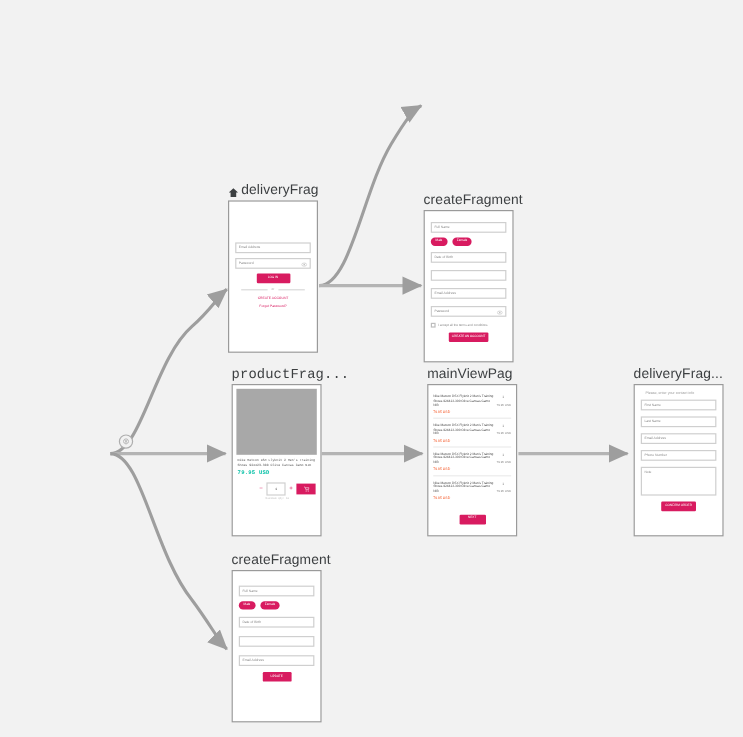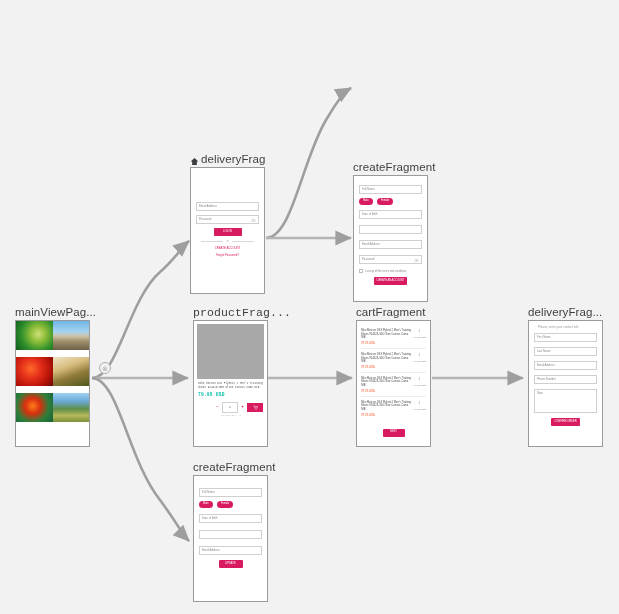--- a/index.html
+++ b/index.html
@@ -103,35 +103,20 @@
       <path d="M268,378 L352,378" stroke="#b4b4b4"></path>
 
       <path d="M432,378 L523,378" stroke="#b4b4b4"></path>
     </g>
   </svg>
 
   <div style="position:absolute;left:99px;top:362px;width:10px;height:10px;border-radius:50%;border:1px solid #aeaeae;background:#f2f2f2;display:flex;align-items:center;justify-content:center;">
     <span style="font-size:7px;color:#aeaeae;line-height:1;">⊗</span>
   </div>
 
-  <div class="node" style="left:15px;top:305px;">
-    <div class="node-title">mainViewPag...</div>
-    <div class="frame" style="width:75px;height:127px;">
-      <div class="imggrid">
-        <div class="imgcell" style="background:radial-gradient(circle at 60% 45%, #cfe07a 0%, #8fbe3a 28%, #2f8f2b 62%, #0c5a1c 100%);"></div>
-        <div class="imgcell" style="background:linear-gradient(#6fb6e8 0%, #a8d4f0 38%, #cfc3a6 52%, #9f8f6b 70%, #6e6047 100%);"></div>
-        <div class="gridgap"></div>
-        <div class="imgcell" style="background:radial-gradient(circle at 40% 40%, #ff6a2a 0%, #e5301a 35%, #b41208 70%, #6d0a06 100%);"></div>
-        <div class="imgcell" style="background:linear-gradient(160deg, #efe3c6 0%, #d8bc7e 35%, #8f7a3a 62%, #4f5a1d 100%);"></div>
-        <div class="gridgap"></div>
-        <div class="imgcell" style="background:radial-gradient(circle at 45% 45%, #ff7b1a 0%, #d8300f 30%, #2f7f3a 62%, #17633a 100%);"></div>
-        <div class="imgcell" style="background:linear-gradient(#9fd2ef 0%, #6aa9d8 28%, #5f8f4a 55%, #b7b95a 78%, #7a8f3a 100%);"></div>
-      </div>
-    </div>
-  </div>
 
   <div class="node" style="left:190px;top:152px;">
     <div class="node-title">
       <span class="home-ico">
         <svg viewBox="0 0 10 10" width="9" height="9">
             <path d="M5 1 L9.3 5 H7.6 V9 H2.4 V5 H0.7 Z" fill="#3c3f41"></path>
           </svg>
       </span>
       <span>deliveryFrag</span>
     </div>
@@ -218,21 +203,21 @@
               <circle cx="5" cy="10" r="1" fill="#fff"></circle>
               <circle cx="9.3" cy="10" r="1" fill="#fff"></circle>
             </svg>
         </span>
       </div>
       <div class="qhint">Maximum qty: 10</div>
     </div>
   </div>
 
   <div class="node" style="left:356px;top:305px;">
-    <div class="node-title">cartFragment</div>
+    <div class="node-title">mainViewPag</div>
     <div class="frame" style="width:75px;height:127px;padding-top:4px;">
 
       <div class="cart-row">
         <div class="cart-main">
           <div class="cart-name">Nike Metcon DSX Flyknit 2 Men's Training Shoes 924423-300 Olive Canvas Camo NIB</div>
           <div class="cart-price">79.95 USD</div>
         </div>
         <div>
           <div class="cart-qty">1</div>
           <div class="cart-total" style="width:14px;">79.95 USD</div>

